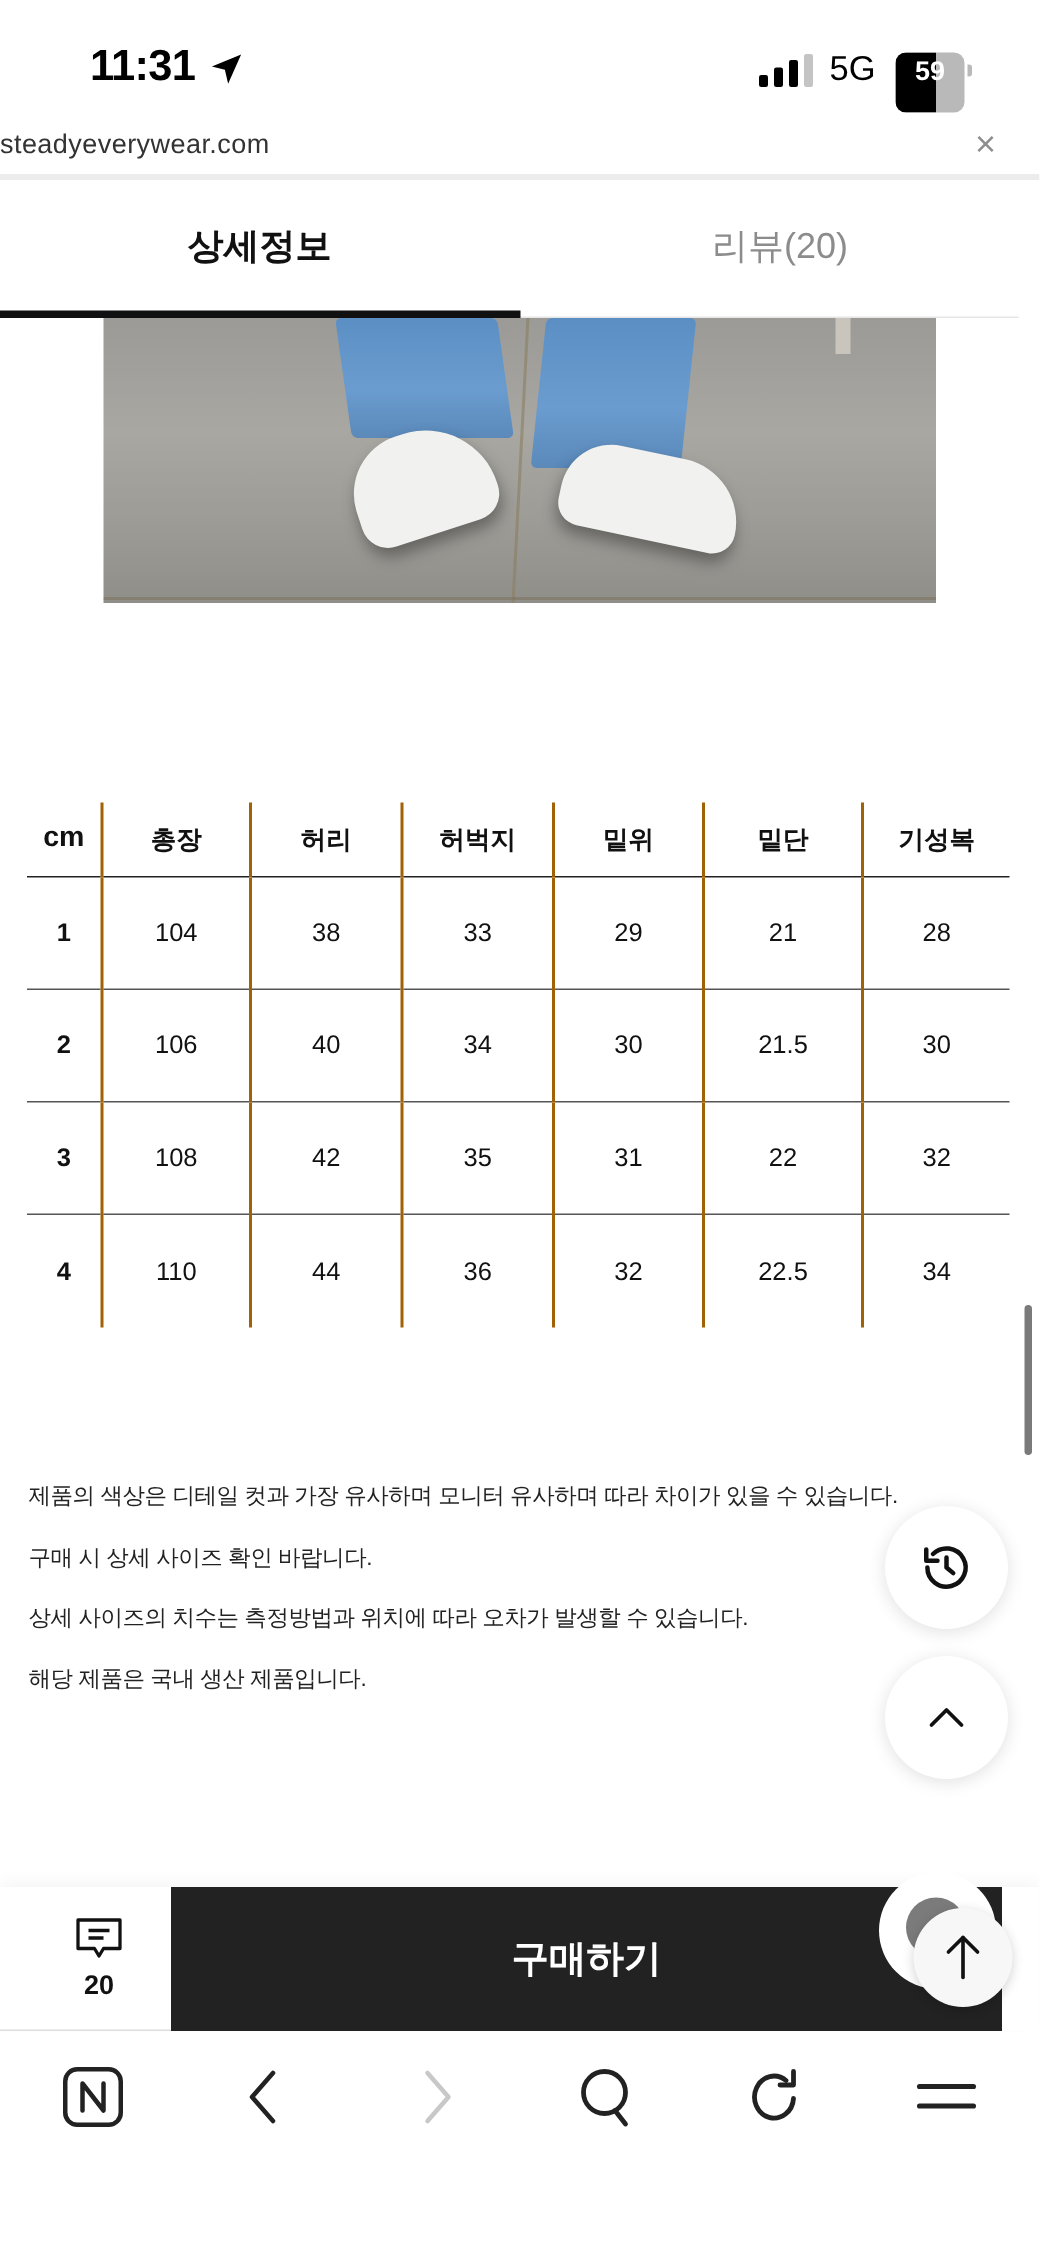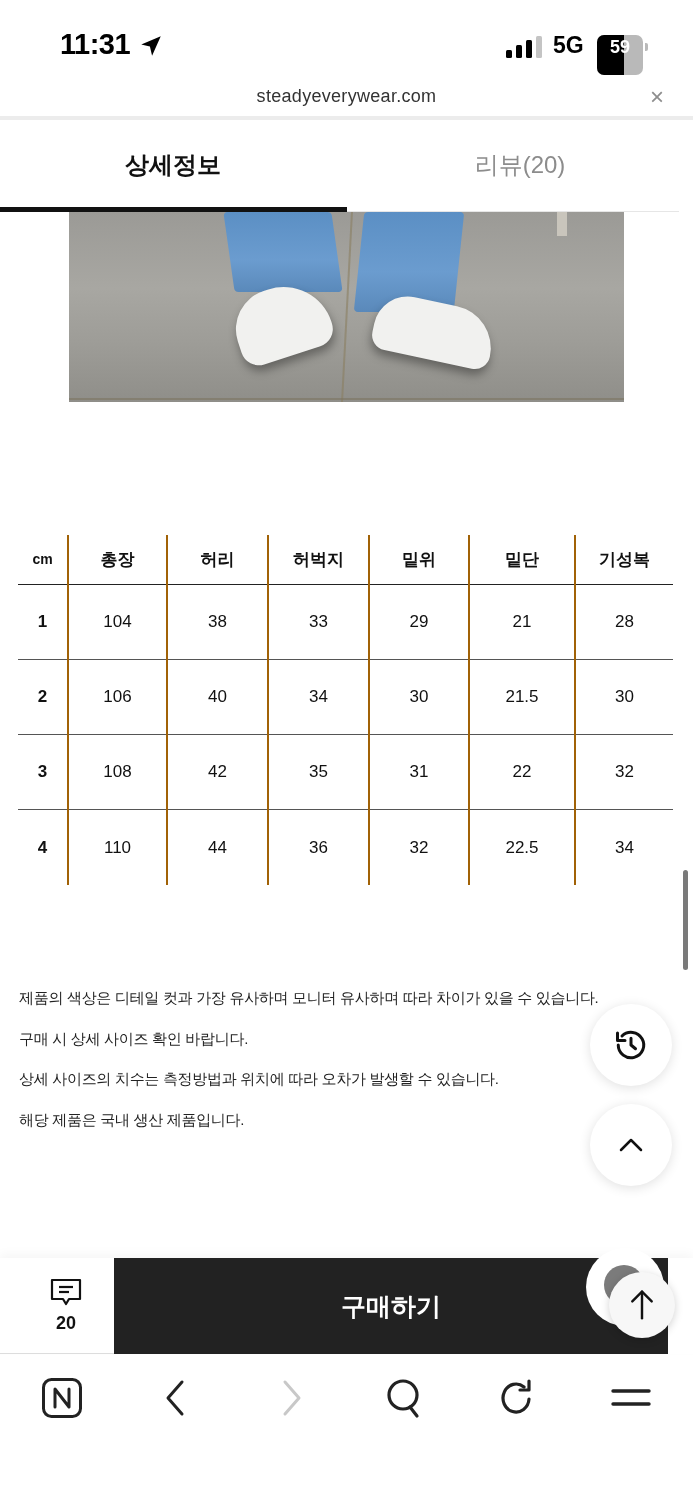--- a/index.html
+++ b/index.html
@@ -4,29 +4,29 @@
 <style>
   * { box-sizing: border-box; margin: 0; padding: 0; }
   html, body { width: 693px; height: 1500px; background: #ffffff; overflow: hidden; }
   body { position: relative; font-family: "Liberation Sans", "DejaVu Sans", sans-serif; color: #111; }
 
   
   .status-bar { position: absolute; top: 0; left: 0; width: 693px; height: 85px; }
   .status-time { position: absolute; left: 60px; top: 28px; font-size: 29px; font-weight: bold; letter-spacing: -0.5px; color: #000; }
   .loc-icon { position: absolute; left: 138px; top: 33px; width: 26px; height: 26px; }
   .signal { position: absolute; left: 506px; top: 36px; width: 38px; height: 22px; }
-  .net-label { position: absolute; left: 553px; top: 32px; font-size: 23px; color: #000; font-weight: bold; }
+  .net-label { position: absolute; left: 553px; top: 32px; font-size: 23px; color: #000; }
   .battery { position: absolute; left: 597px; top: 35px; width: 46px; height: 40px; border-radius: 7px; background: #b9b9b9; overflow: hidden; }
   .battery-fill { position: absolute; left: 0; top: 0; height: 100%; width: 59%; background: #000; }
   .battery-text { position: absolute; left: 0; top: 0; width: 100%; height: 100%; text-align: center; font-size: 18px; font-weight: bold; line-height: 24px; color: #fff; }
   .battery-nub { position: absolute; left: 645px; top: 43px; width: 3px; height: 8px; border-radius: 0 2px 2px 0; background: #b9b9b9; }
 
   
   .url-bar { position: absolute; top: 80px; left: 0; width: 693px; height: 36px; }
-  .url-text { position: absolute; left: 0; width: 693px; text-align: center; top: 6px; font-size: 18px; color: #333; letter-spacing: 0.3px; }
+  .url-text { position: absolute; left: 0; width: 693px; top: 6px; font-size: 18px; color: #333; letter-spacing: 0.3px; }
   .url-close { position: absolute; left: 647px; top: 6px; width: 20px; height: 22px; font-size: 24px; color: #8e8e8e; line-height: 22px; text-align: center; }
   .url-divider { position: absolute; top: 116px; left: 0; width: 693px; height: 4px; background: #ececec; }
 
   
   .tabs { position: absolute; top: 120px; left: 0; width: 679px; height: 92px; background: #fff; border-bottom: 1px solid #e6e6e6; }
   .tab { position: absolute; top: 0; height: 92px; width: 346px; text-align: center; line-height: 90px; font-size: 24px; }
   .tab-detail { left: 0; font-weight: bold; color: #111; }
   .tab-review { left: 347px; color: #8c8c8c; }
   .tab-underline { position: absolute; left: 0; top: 207px; width: 347px; height: 5px; background: #111; }
 
@@ -46,21 +46,21 @@
   
   .size-table { position: absolute; left: 18px; top: 535px; width: 655px; border-collapse: collapse; table-layout: fixed; }
   .size-table th, .size-table td { text-align: center; font-size: 17px; color: #111; }
   .size-table th { height: 49px; font-weight: bold; font-size: 17px; border-bottom: 1.5px solid #222; }
   .size-table td { height: 75.3px; }
   .size-table tr.body-row + tr.body-row td { border-top: 1px solid #555; }
   .size-table th + th, .size-table td + td { border-left: 2px solid #a16207; margin-left: 33px; }
   .size-table .rowhead { font-weight: bold; }
   .col-0 { width: 50px; } .col-1 { width: 99px; } .col-2 { width: 101px; } .col-3 { width: 101px; }
   .col-4 { width: 100px; } .col-5 { width: 106px; } .col-6 { width: 98px; }
-  .size-table th.c0 { font-size: 14px; }
+  .size-table th.c0 { font-size: 19px; }
 
   
   .scrollbar { position: absolute; left: 683px; top: 870px; width: 5px; height: 100px; border-radius: 3px; background: #7a7a7a; }
 
   
   .notices { position: absolute; left: 19px; top: 988px; width: 620px; }
   .notice { font-size: 15px; color: #222; height: 40.7px; line-height: 20px; letter-spacing: -0.3px; }
 
   
   .fab { position: absolute; width: 82px; height: 82px; border-radius: 50%; background: #fff; box-shadow: 0 2px 12px rgba(0,0,0,.12); display: flex; align-items: center; justify-content: center; }

